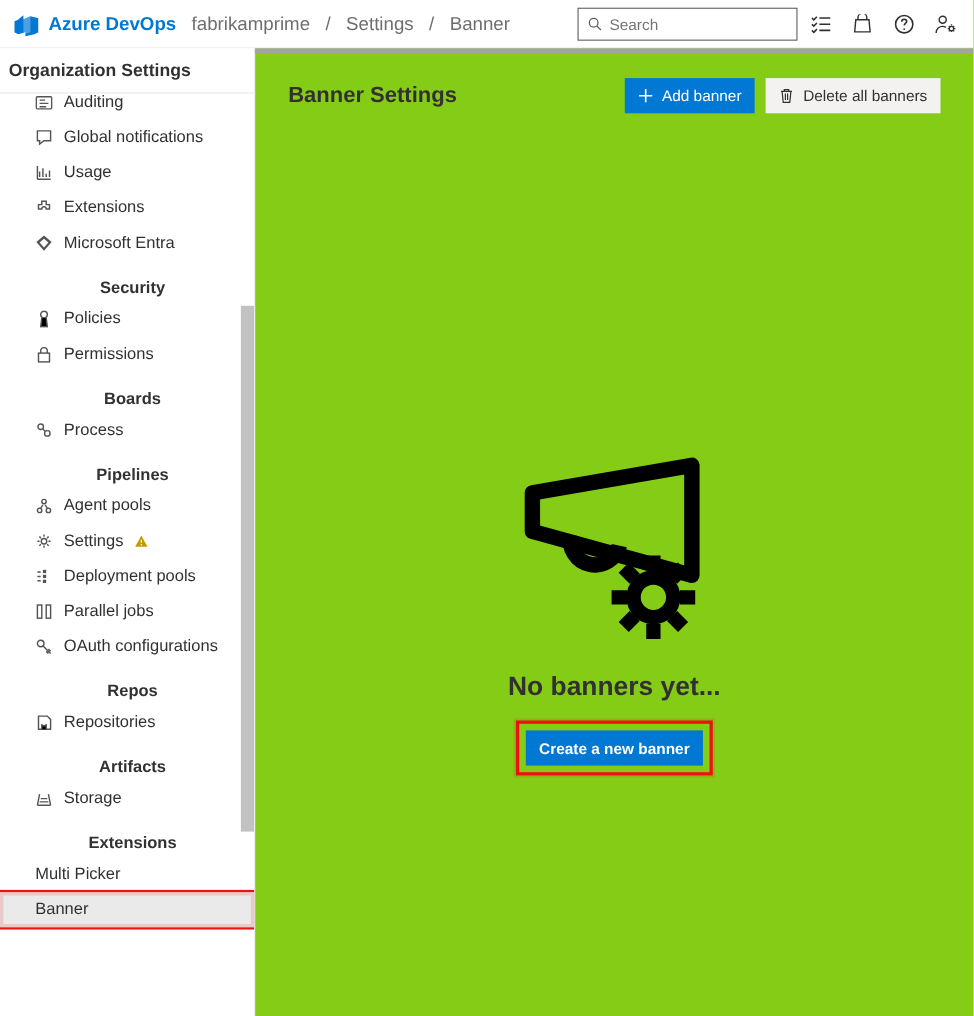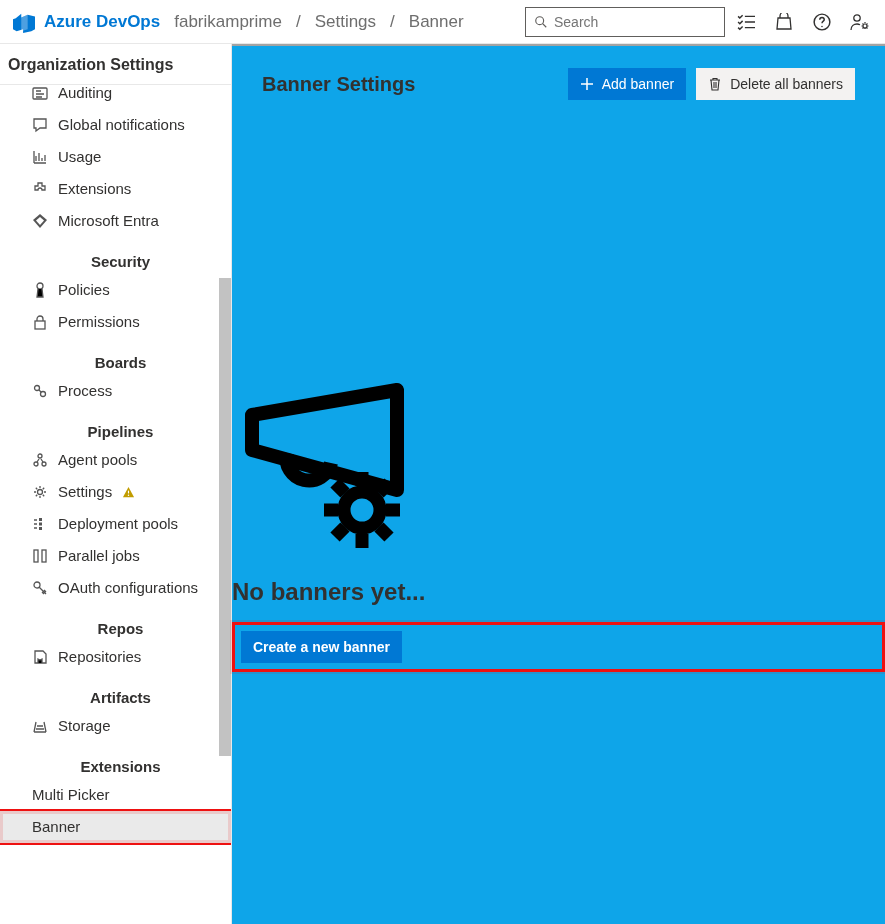--- a/index.html
+++ b/index.html
@@ -27,27 +27,27 @@
     
     .section-heading { font-weight: 600; font-size: 15px; padding: 16px 18px 4px 28px; text-align: center; }
     .nav-item { display: flex; align-items: center; gap: 10px; padding: 6px 18px 6px 32px; font-size: 15px; cursor: pointer; line-height: 20px; }
     .nav-item.selected { background: #eaeaea; }
     .nav-item .icon { width: 16px; height: 16px; flex-shrink: 0; display:flex; align-items:center; justify-content:center; color:#555;}
     .nav-item.noicon { padding-left: 32px; }
     .nav-item .warn { color: #c19c00; }
     .highlight-red { outline: 2px solid #e11; box-shadow: 0 0 0 3px rgba(225,17,17,.15) inset; }
     
     
-    .main { flex: 1; background: #0ea5e9; position: relative; border-top: 2px solid #a3a3a3; }
+    .main { flex: 1; background: #84cc16; position: relative; border-top: 5px solid #a3a3a3; }
     .page-header { display: flex; align-items: center; padding: 22px 30px 0 30px; gap: 10px; }
     .page-title { font-size: 20px; font-weight: 600; flex: 1; }
     .btn { height: 32px; padding: 0 12px; border: none; display: inline-flex; align-items: center; gap: 8px; font-size: 14px; cursor: pointer; }
     .btn.primary { background: #0078d4; color: #fff; }
     .btn.default { background: #f3f2f1; color: #323130; }
-    .empty-state { position: absolute; top: 334px; left: 0; right: 0; display: flex; flex-direction: column; }
+    .empty-state { position: absolute; top: 364px; left: 0; right: 0; display: flex; flex-direction: column; align-items: center; }
     .empty-icon { margin-bottom: 8px; }
     .empty-title { font-size: 24px; font-weight: 600; margin: 10px 0 16px; }
     .create-wrap { padding: 6px; border: 3px solid #e11; box-shadow: 0 0 0 2px rgba(225,17,17,.12); }
     svg { display: block; }
   </style>
 </head>
 <body>
 
 <div class="top-header">
   <span class="logo">

